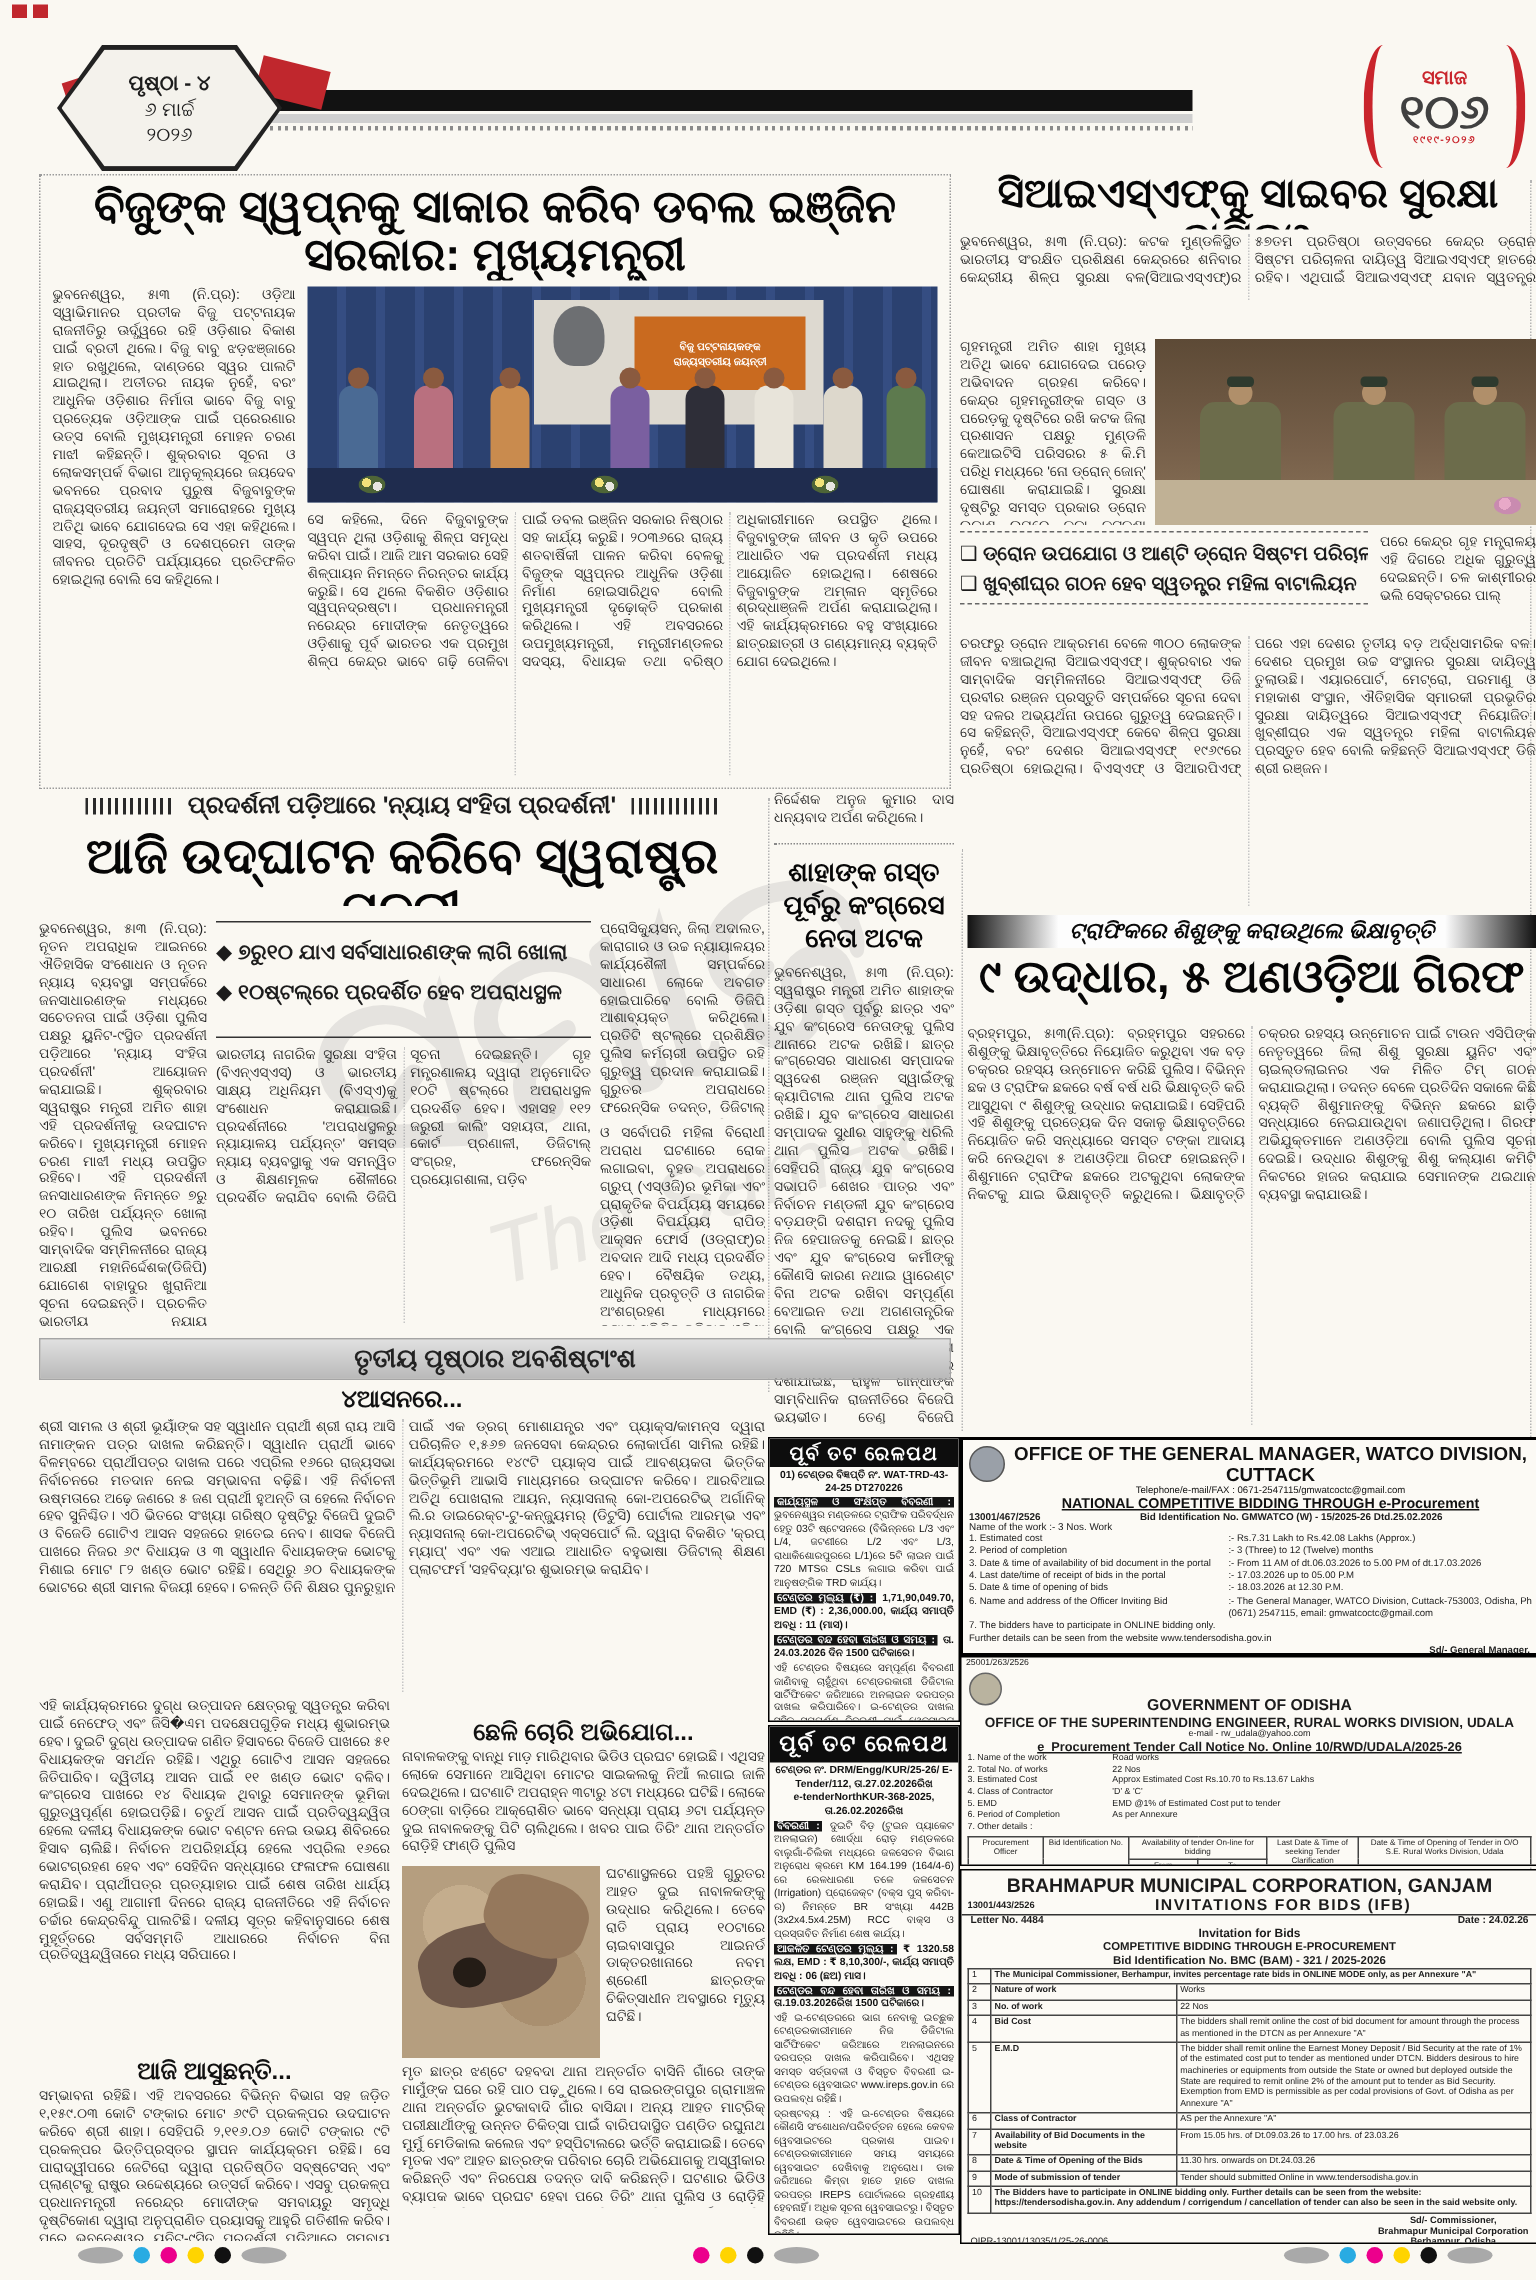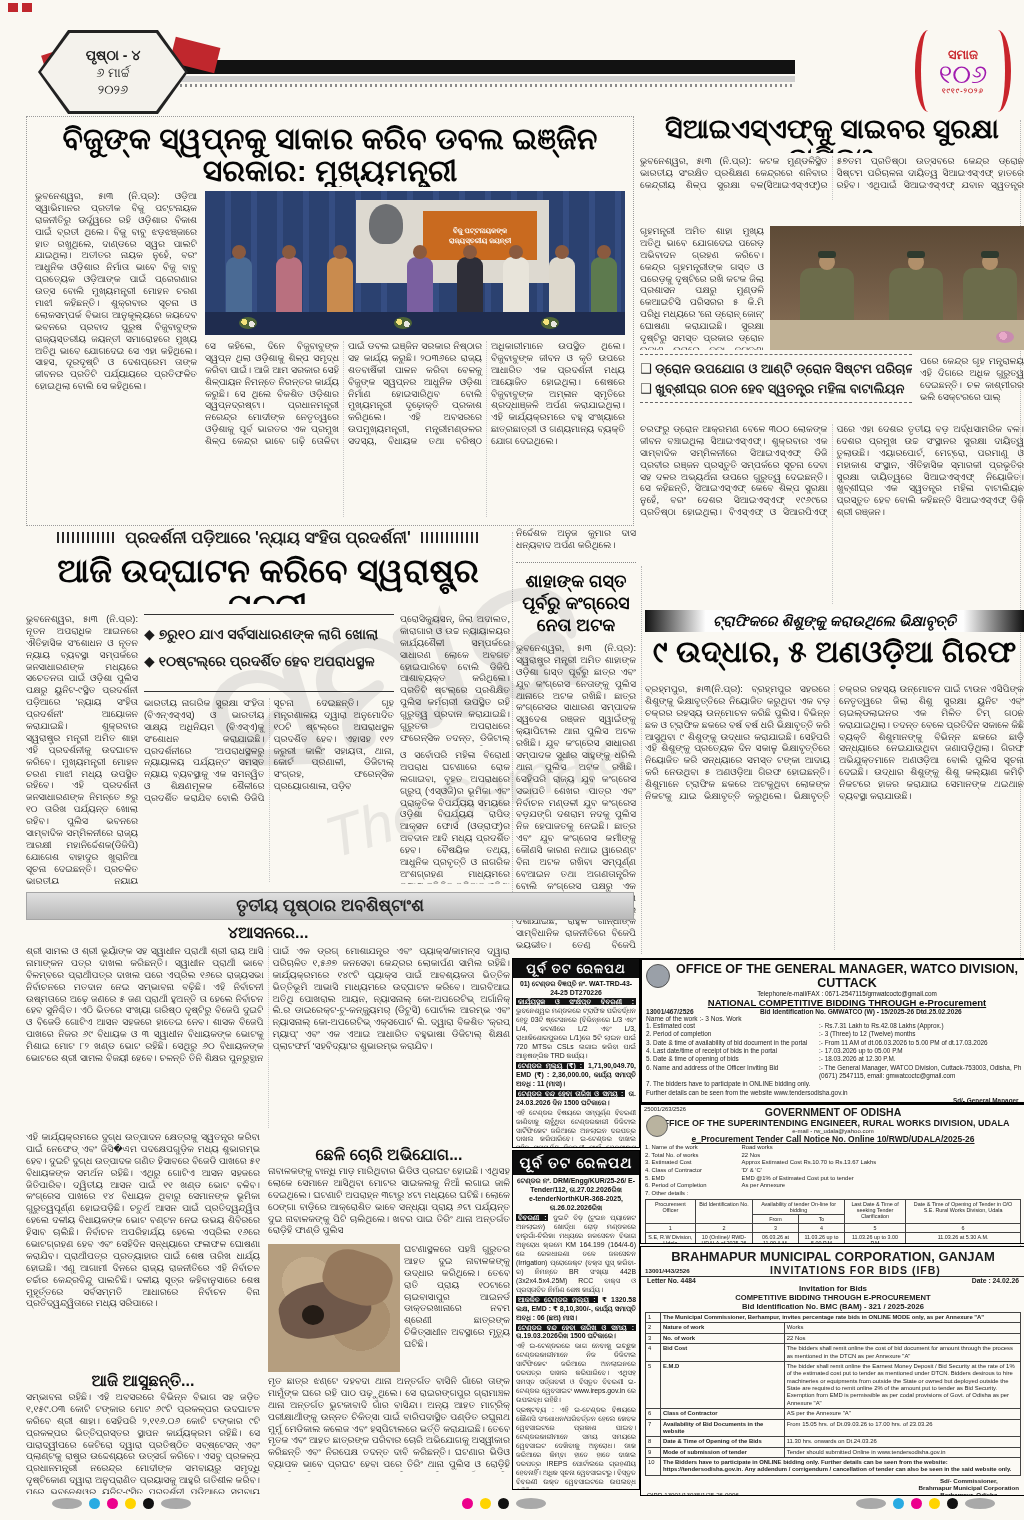--- a/index.html
+++ b/index.html
@@ -88,21 +88,21 @@
       <span style="font-size:13px;">୬ ମାର୍ଚ୍ଚ</span>
       <span style="font-size:13px;">୨୦୨୬</span>
     </div>
   </div>
 
 
   <div class="abs" style="left:908px;top:26px;width:110px;height:90px;display:flex;align-items:center;justify-content:center;gap:2px;z-index:3;">
     <div class="paren l"></div>
     <div style="display:flex;flex-direction:column;align-items:center;line-height:1;">
       <span style="font-size:13px;font-weight:bold;color:#c9252c;">ସମାଜ</span>
-      <span style="font-size:26px;font-weight:normal;color:#a21caf;position:relative;">୧୦୬</span>
+      <span style="font-size:32px;font-weight:bold;color:#404040;position:relative;">୧୦୬</span>
       <span style="font-size:7px;font-weight:bold;color:#c9252c;letter-spacing:1px;">୧୯୧୯-୨୦୨୬</span>
     </div>
     <div class="paren r"></div>
   </div>
 
   <div class="wm">ସମାଜ</div>
   <div class="wm-sub">The Samaja</div>
 
   <div class="abs vrule" style="left:1020px;top:120px;height:1374px;"></div>
 
@@ -287,21 +287,21 @@
     <div style="display:flex;justify-content:space-between;align-items:flex-end;padding:0 6px;font-size:6.4px;">
       <span>OIPR-13001/13170/1/25-26-0026</span>
       <span style="font-weight:bold;text-align:right;"><span>Sd/- General Manager,</span><br><span>WATCO Division, Cuttack</span></span>
     </div>
   </div>
 
   <div class="abs tenderbox" style="left:640px;top:1104px;width:384px;height:138px;">
     <div style="font-size:5.8px;padding:1px 3px 0;">25001/263/2526</div>
     <div class="abs" style="left:5px;top:10px;width:20px;height:20px;border-radius:50%;background:#b9b39f;border:1px solid #666;"></div>
     <div style="text-align:center;margin-top:-6px;">
-      <div style="font-size:10.5px;font-weight:bold;">GOVERNMENT OF ODISHA</div>
+      <div style="font-size:10.5px;font-weight:bold;margin-top:25px;">GOVERNMENT OF ODISHA</div>
       <div style="font-size:9px;font-weight:bold;">OFFICE OF THE SUPERINTENDING ENGINEER, RURAL WORKS DIVISION, UDALA</div>
       <div style="font-size:6px;">e-mail - rw_udala@yahoo.com</div>
       <div style="font-size:8.5px;font-weight:bold;text-decoration:underline;">e_Procurement Tender Call Notice No. Online 10/RWD/UDALA/2025-26</div>
     </div>
     <div style="font-size:5.9px;line-height:1.3;padding:0 4px;">
       <div><span>1.</span> <span style="display:inline-block;width:90px;">Name of the work</span><span>Road works</span></div>
       <div><span>2.</span> <span style="display:inline-block;width:90px;">Total No. of works</span><span>22 Nos</span></div>
       <div><span>3.</span> <span style="display:inline-block;width:90px;">Estimated Cost</span><span>Approx Estimated Cost Rs.10.70 to Rs.13.67 Lakhs</span></div>
       <div><span>4.</span> <span style="display:inline-block;width:90px;">Class of Contractor</span><span>'D' &amp; 'C'</span></div>
       <div><span>5.</span> <span style="display:inline-block;width:90px;">EMD</span><span>EMD @1% of Estimated Cost put to tender</span></div>

